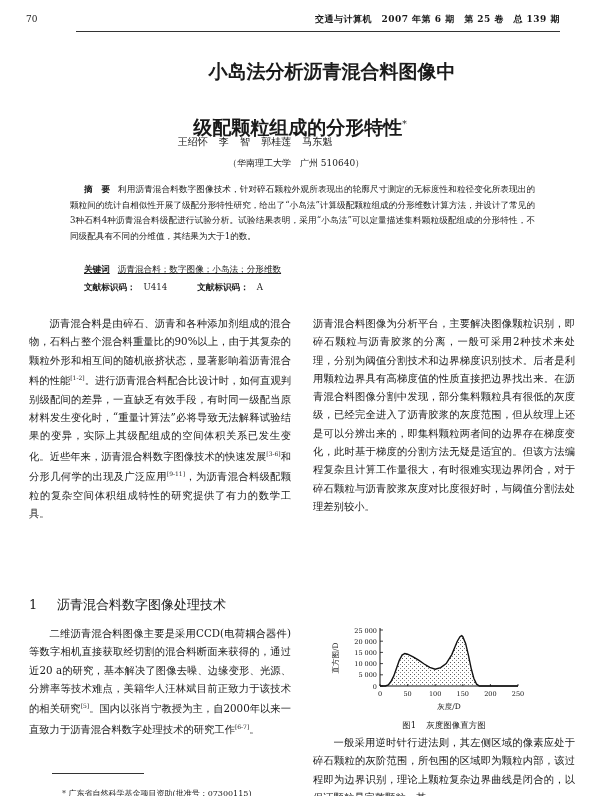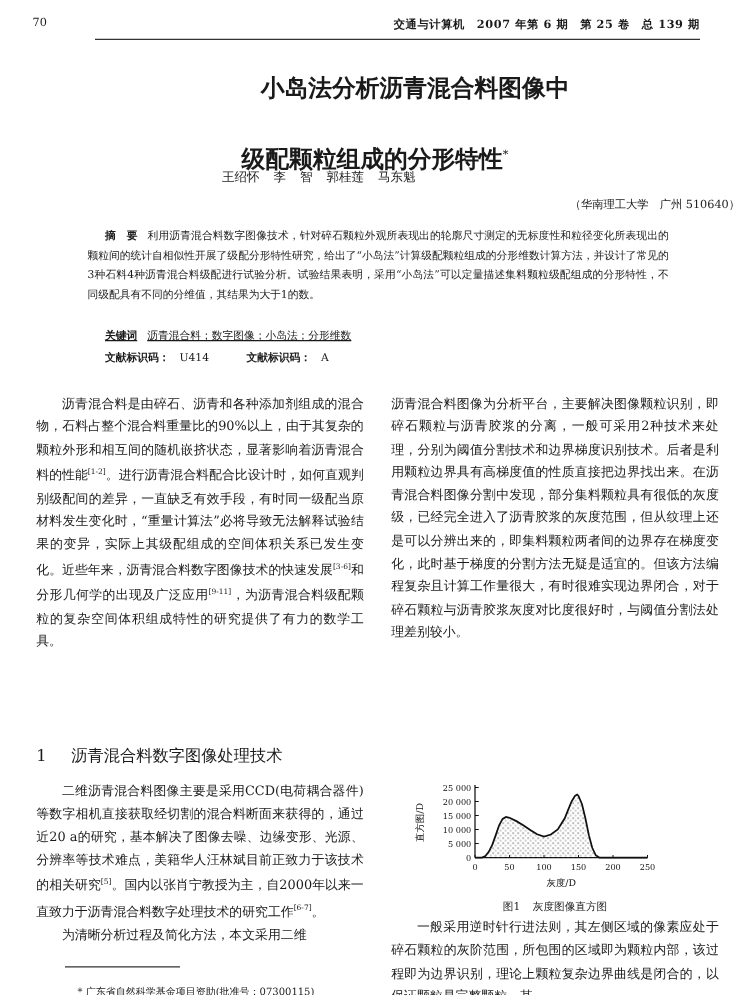--- a/index.html
+++ b/index.html
@@ -9,21 +9,21 @@
   }
   .abs { position: absolute; }
   .page-num { left: 26px; top: 14px; font-size: 9px; }
   .running-head { right: 40px; top: 13px; font-size: 9px; letter-spacing: 0.5px; font-weight: bold; }
   .head-rule { left: 76px; right: 40px; top: 31px; border-top: 1px solid #333; }
   .title { left: 0; width: 600px; text-align: center; font-size: 19px; font-weight: bold; line-height: 27px; }
   .title1 { top: 58px; padding-left: 32px; }
   .title2 { top: 87px; margin-top: 24px; }
   .title sup { font-size: 9px; vertical-align: super; font-weight: normal; }
   .authors { left: 0; width: 510px; top: 135px; text-align: center; font-size: 10px; word-spacing: 8px; }
-  .affil { left: 0; width: 592px; top: 157px; text-align: right; font-size: 9px; }
+  .affil { left: 0; width: 592px; top: 157px; text-align: center; font-size: 9px; }
   .abstract { left: 70px; width: 465px; top: 182px; font-size: 8.6px; line-height: 15.5px; text-align: justify; }
   .abstract .lbl { font-weight: bold; margin-left: 14px; margin-right: 8px; }
   .kw { left: 84px; width: 450px; font-size: 8.6px; line-height: 15px; }
   .kw .lbl { font-weight: bold; margin-right: 8px; }
   .kw1 { top: 262px; text-decoration: underline; }
   .kw2 { top: 280px; }
   .kw2 .sp { display: inline-block; width: 30px; }
   .col { font-size: 10.3px; line-height: 18.3px; text-align: justify; }
   .col p { margin: 0; }
   .col p.ind { text-indent: 2em; }
@@ -60,21 +60,20 @@
 <div class="abs kw kw2"><span class="lbl">文献标识码：</span><span>U414</span><span class="sp"></span><span class="lbl">文献标识码：</span><span>A</span></div>
 
 <div class="abs col colL" style="top:314px;">
   <p class="ind"><span>沥青混合料是由碎石、沥青和各种添加剂组成的混合物，石料占整个混合料重量比的90%以上，由于其复杂的颗粒外形和相互间的随机嵌挤状态，显著影响着沥青混合料的性能</span><sup class="ref">[1-2]</sup><span>。进行沥青混合料配合比设计时，如何直观判别级配间的差异，一直缺乏有效手段，有时同一级配当原材料发生变化时，“重量计算法”必将导致无法解释试验结果的变异，实际上其级配组成的空间体积关系已发生变化。近些年来，沥青混合料数字图像技术的快速发展</span><sup class="ref">[3-6]</sup><span>和分形几何学的出现及广泛应用</span><sup class="ref">[9-11]</sup><span>，为沥青混合料级配颗粒的复杂空间体积组成特性的研究提供了有力的数学工具。</span></p>
 </div>
 
 <div class="abs sec-head"><span class="num">1</span><span>沥青混合料数字图像处理技术</span></div>
 
 <div class="abs col colL" style="top:624px;">
   <p class="ind"><span>二维沥青混合料图像主要是采用CCD(电荷耦合器件)等数字相机直接获取经切割的混合料断面来获得的，通过近20 a的研究，基本解决了图像去噪、边缘变形、光源、分辨率等技术难点，美籍华人汪林斌目前正致力于该技术的相关研究</span><sup class="ref">[5]</sup><span>。国内以张肖宁教授为主，自2000年以来一直致力于沥青混合料数字处理技术的研究工作</span><sup class="ref">[6-7]</sup><span>。</span></p>
-  <p class="ind">为清晰分析过程及简化方法，本文采用二维</p>
 </div>
 
 <div class="abs fn-rule"></div>
 <div class="abs fn fn1">收稿日期：2007-11-20；修改稿收到日期：2007-12-20</div>
 <div class="abs fn fn2">* 广东省自然科学基金项目资助(批准号：07300115)</div>
 
 <div class="abs col colR" style="top:314px;">
   <p>沥青混合料图像为分析平台，主要解决图像颗粒识别，即碎石颗粒与沥青胶浆的分离，一般可采用2种技术来处理，分别为阈值分割技术和边界梯度识别技术。后者是利用颗粒边界具有高梯度值的性质直接把边界找出来。在沥青混合料图像分割中发现，部分集料颗粒具有很低的灰度级，已经完全进入了沥青胶浆的灰度范围，但从纹理上还是可以分辨出来的，即集料颗粒两者间的边界存在梯度变化，此时基于梯度的分割方法无疑是适宜的。但该方法编程复杂且计算工作量很大，有时很难实现边界闭合，对于碎石颗粒与沥青胶浆灰度对比度很好时，与阈值分割法处理差别较小。</p>
 </div>
 

